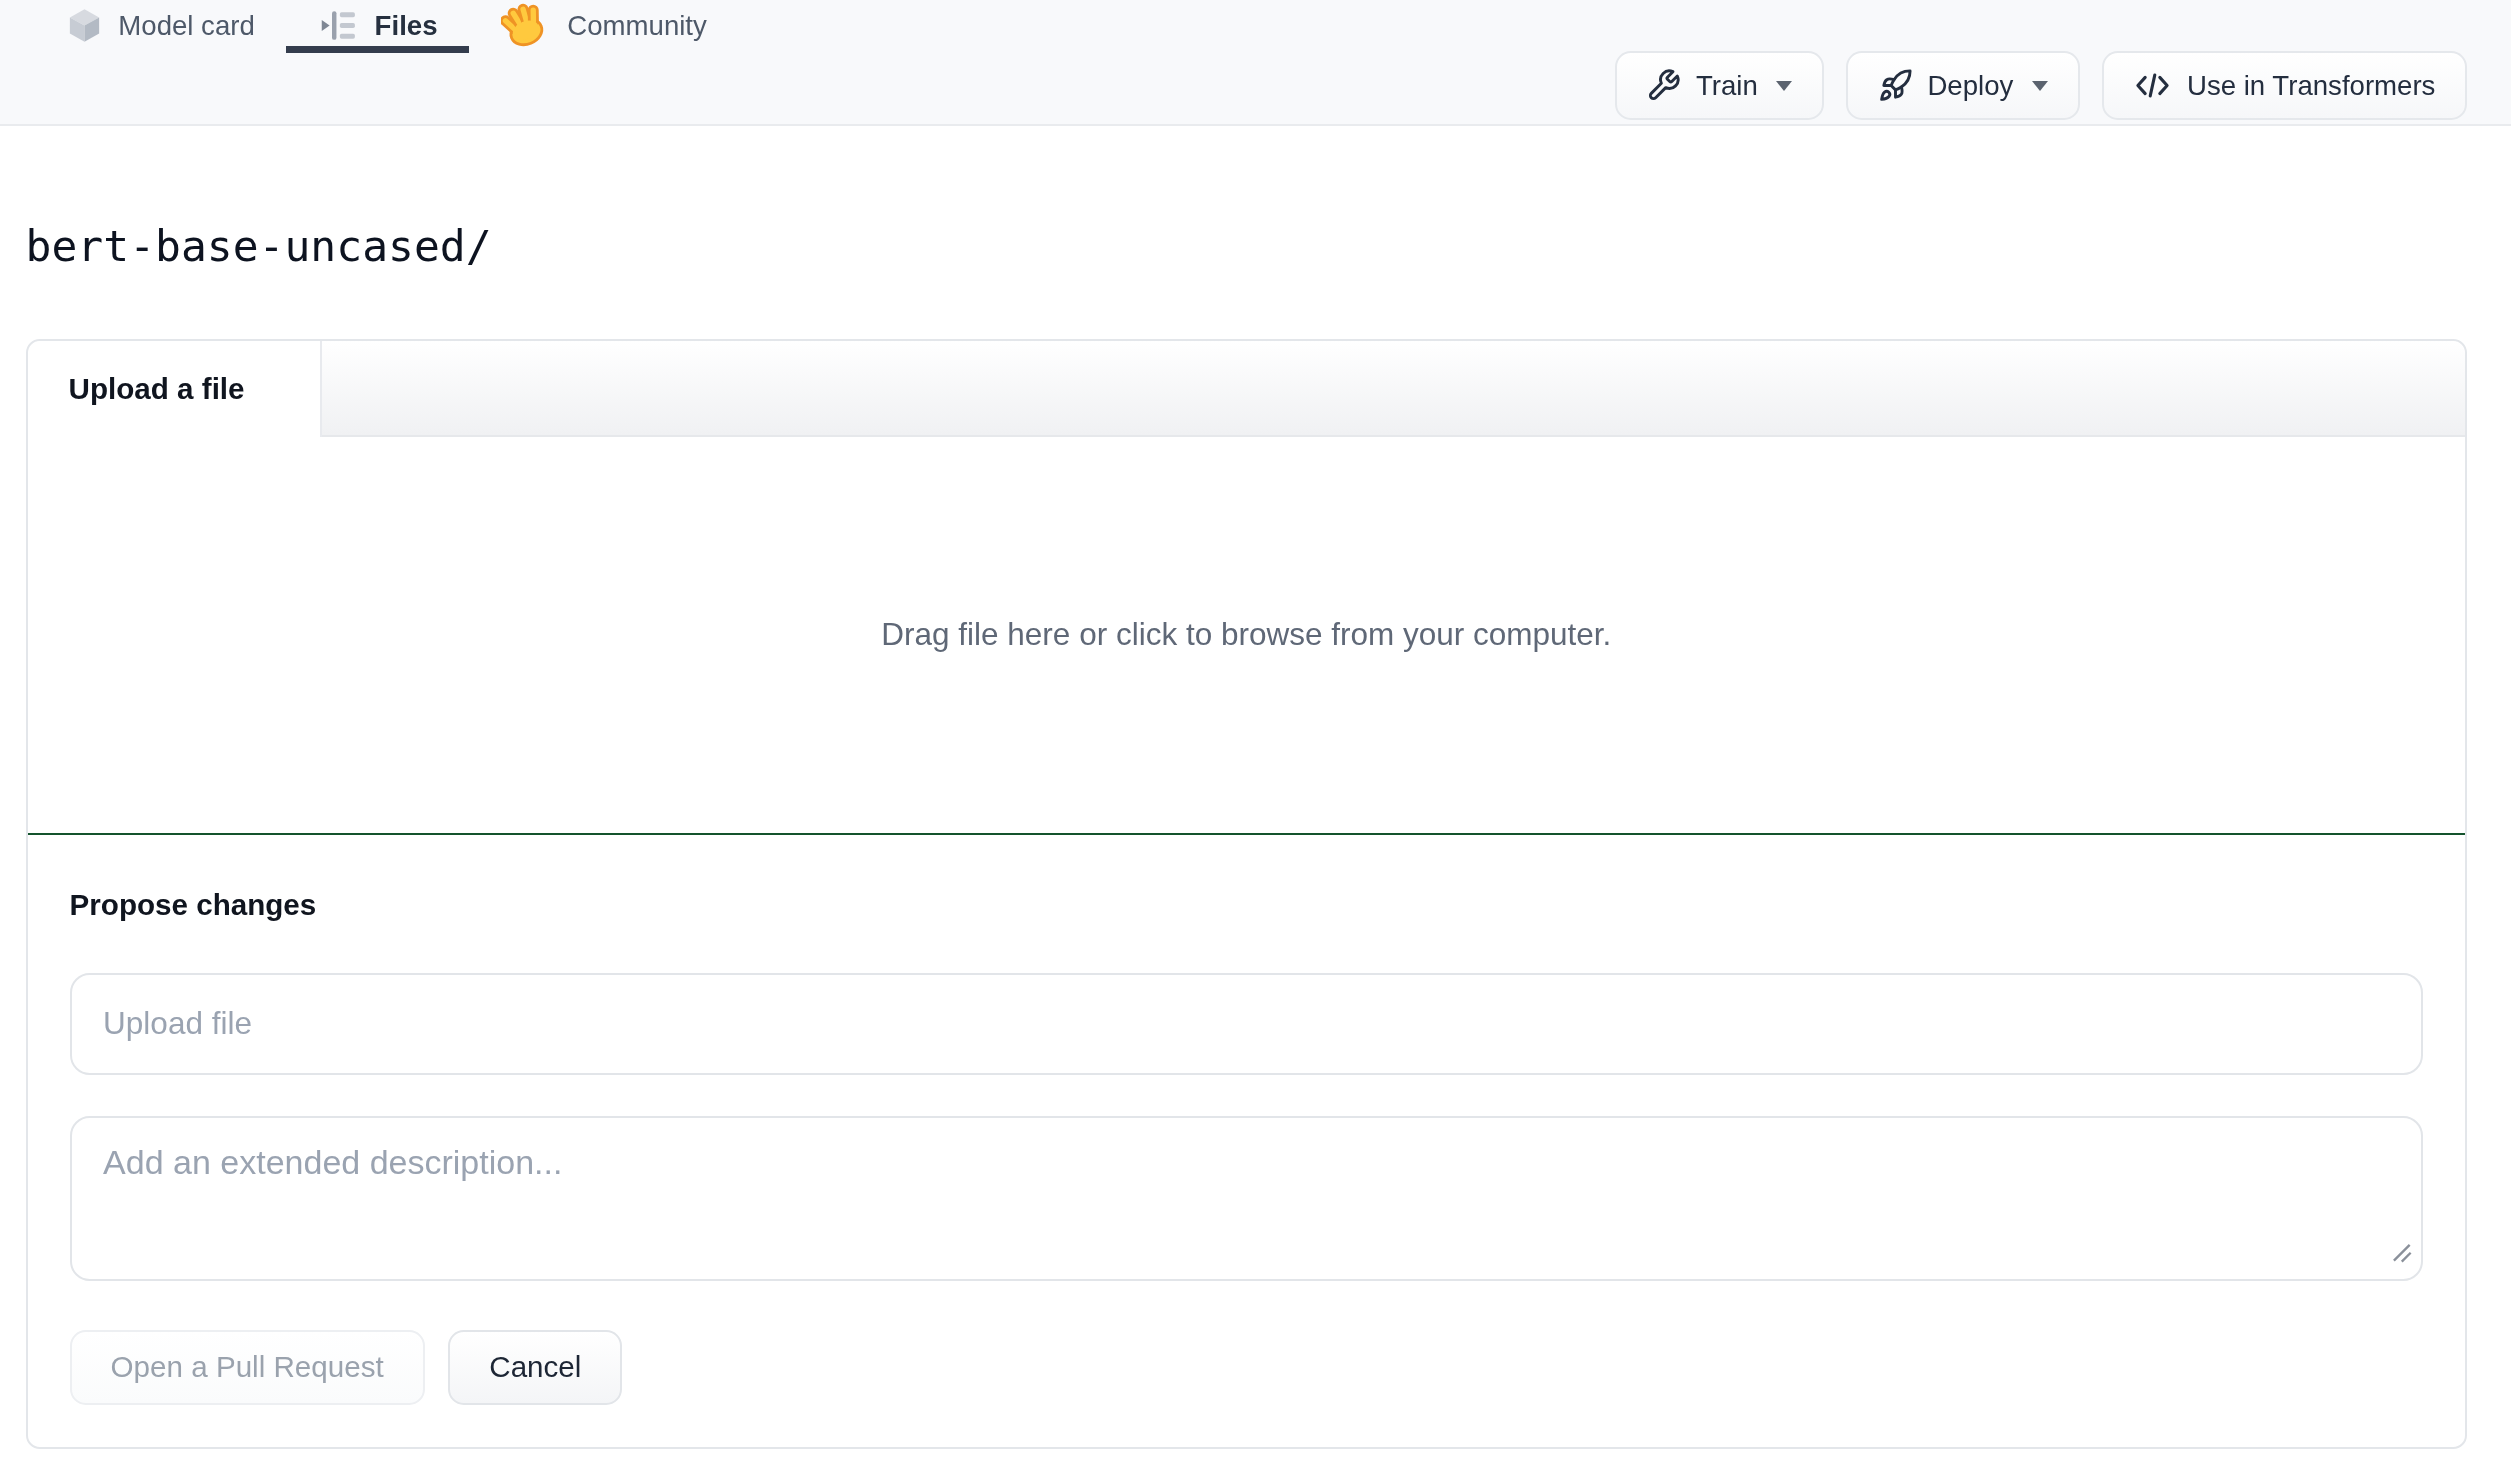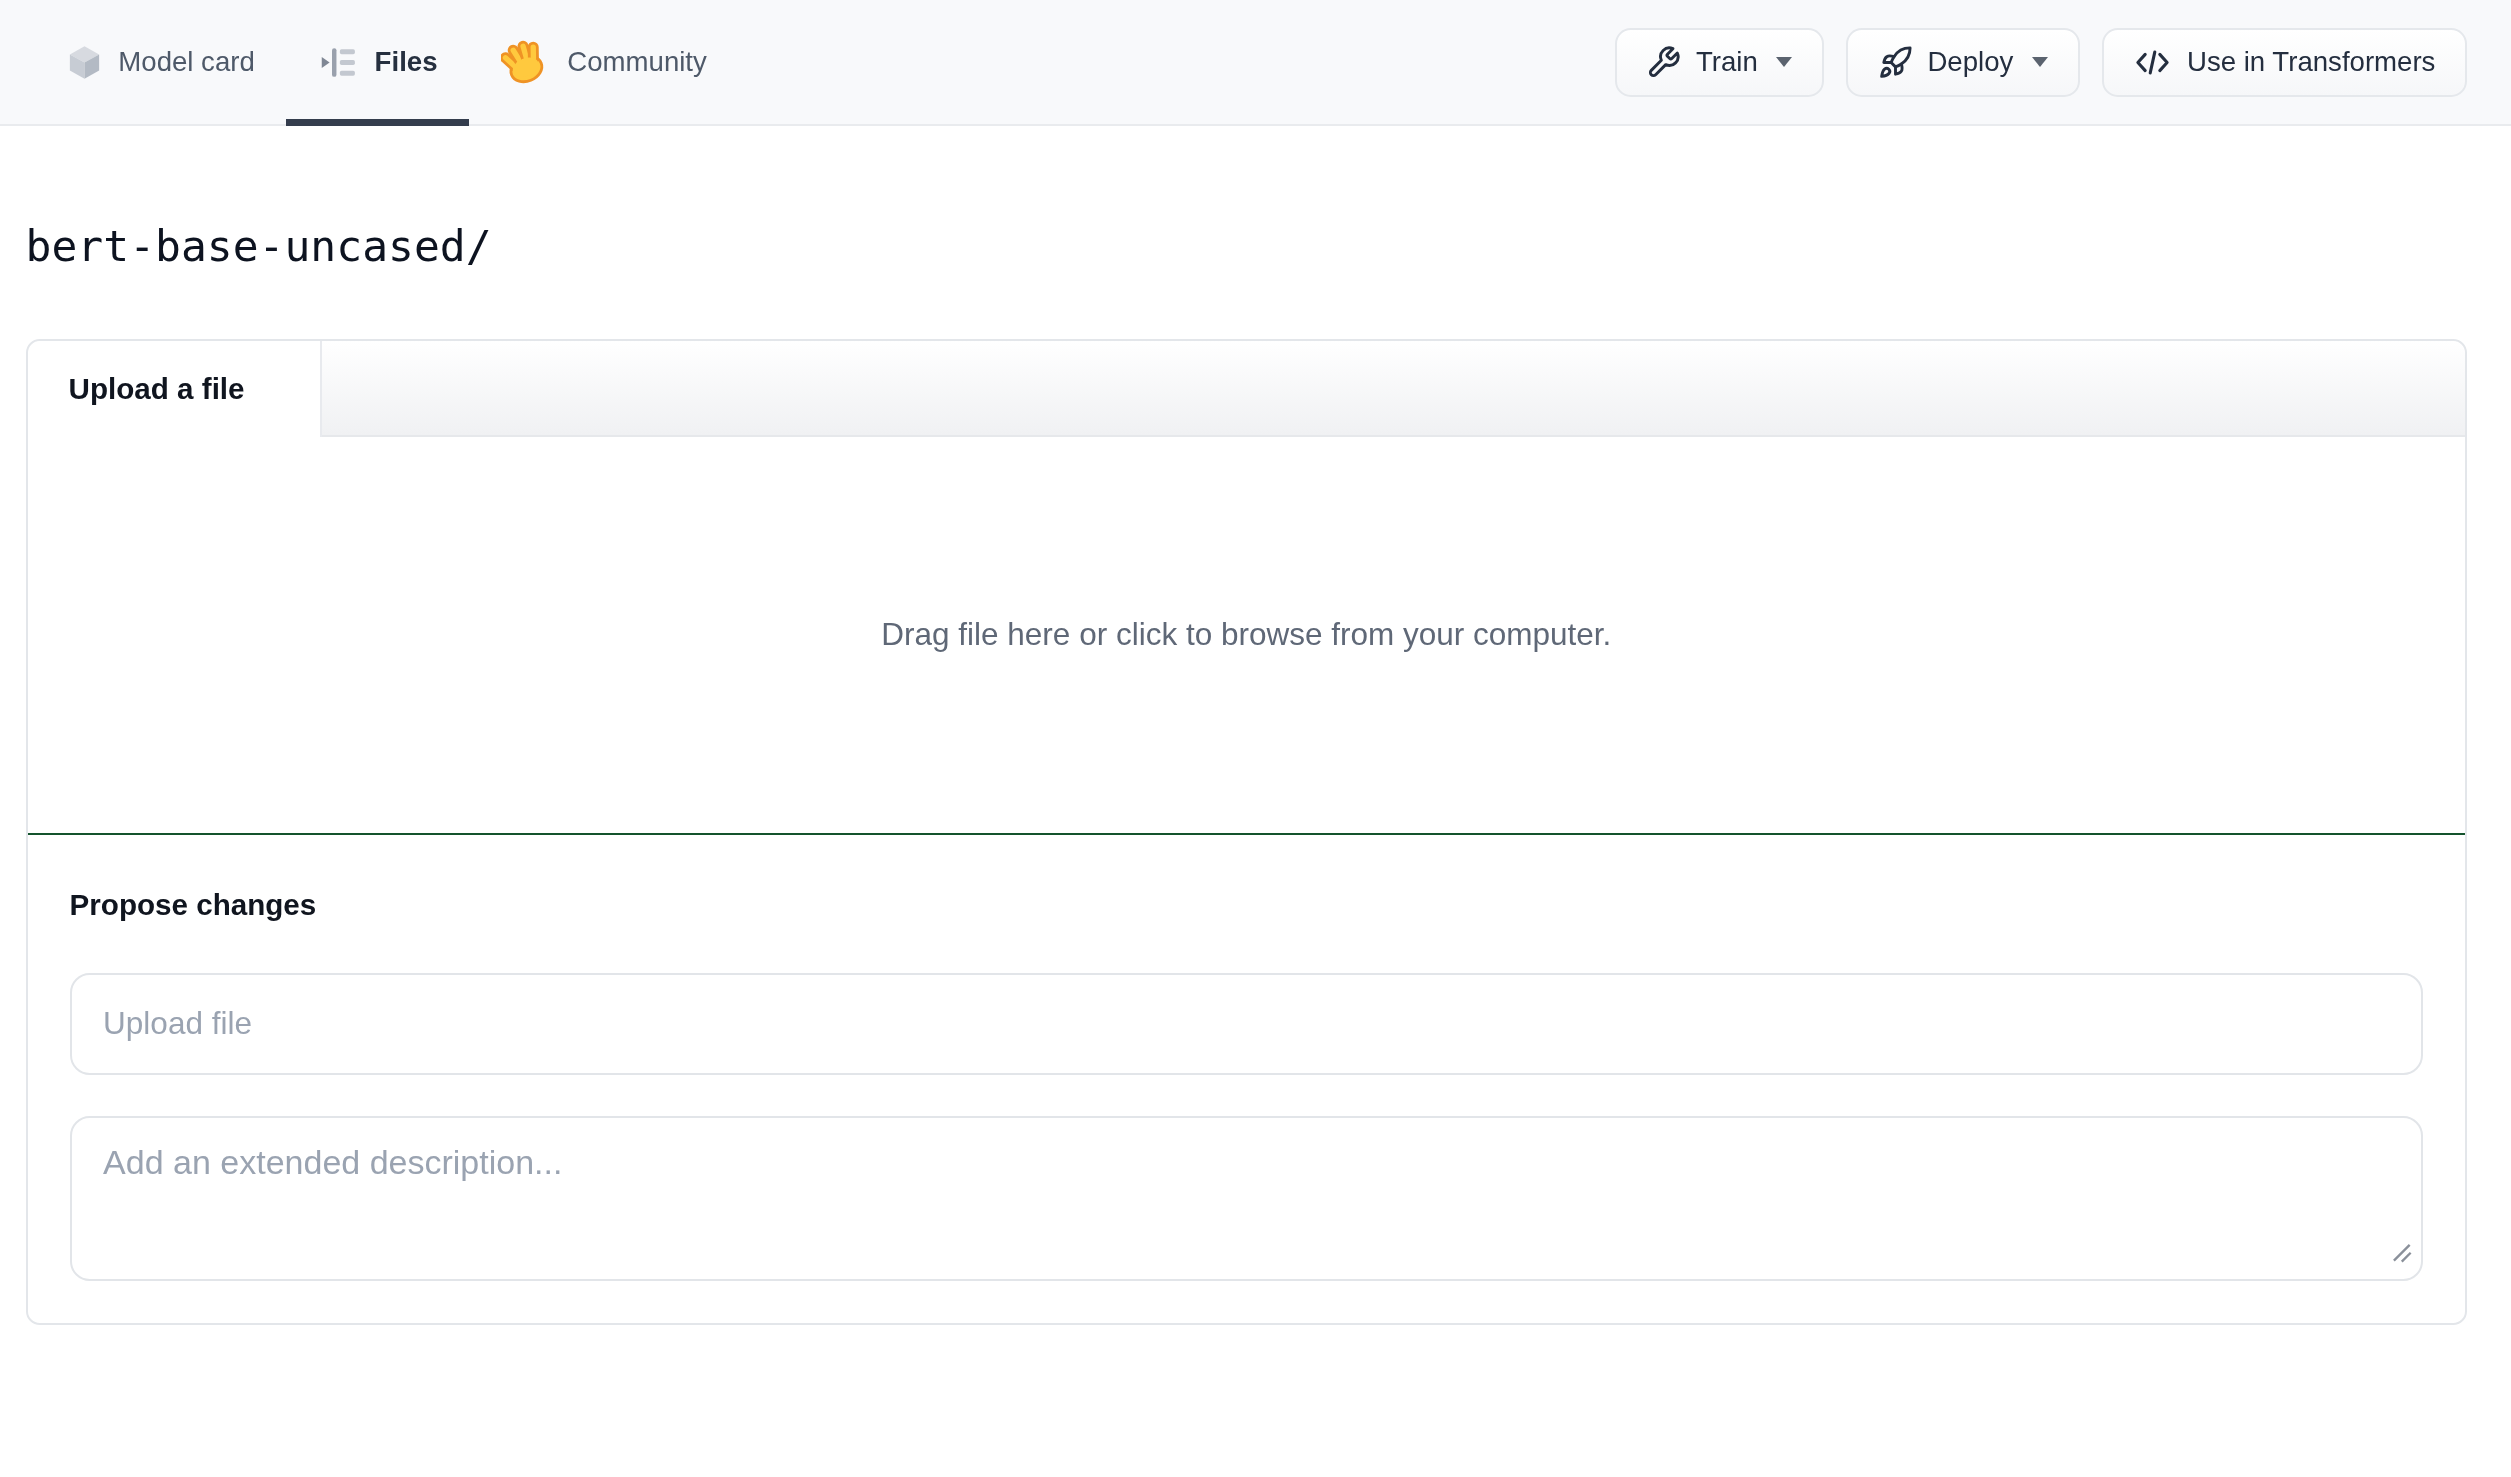--- a/index.html
+++ b/index.html
@@ -13,20 +13,21 @@
   }
 
   
   .topnav {
     height: 126px;
     background: #f8f9fb;
     border-bottom: 2px solid #e9ebee;
     display: flex;
     align-items: stretch;
     padding: 0 45px 0 34px;
+    flex-direction: column;
   }
   .nav-tabs { display: flex; align-items: stretch; }
   .nav-tab {
     display: flex; align-items: center; gap: 15.8px;
     padding: 0 31.5px;
     font-size: 27.6px;
     color: #4e5969;
     position: relative;
     cursor: pointer;
     white-space: nowrap;
@@ -272,15 +273,19 @@
     <div class="textarea-wrap">
       <textarea class="desc-textarea" placeholder="Add an extended description..." style=""></textarea>
       <span class="resize-grip">
         <svg width="25.6" height="25.6" viewBox="0 0 26 26">
           <path d="M6 22 L22 6" stroke="#8a909a" stroke-width="2.4"></path>
           <path d="M14 23 L23 14" stroke="#8a909a" stroke-width="2.4"></path>
         </svg>
       </span>
     </div>
 
+    <div class="actions-row">
+      <button class="btn btn-pr" disabled="">Open a Pull Request</button>
+      <button class="btn btn-cancel">Cancel</button>
+    </div>
   </div>
 </div>
 
 
 </body></html>

